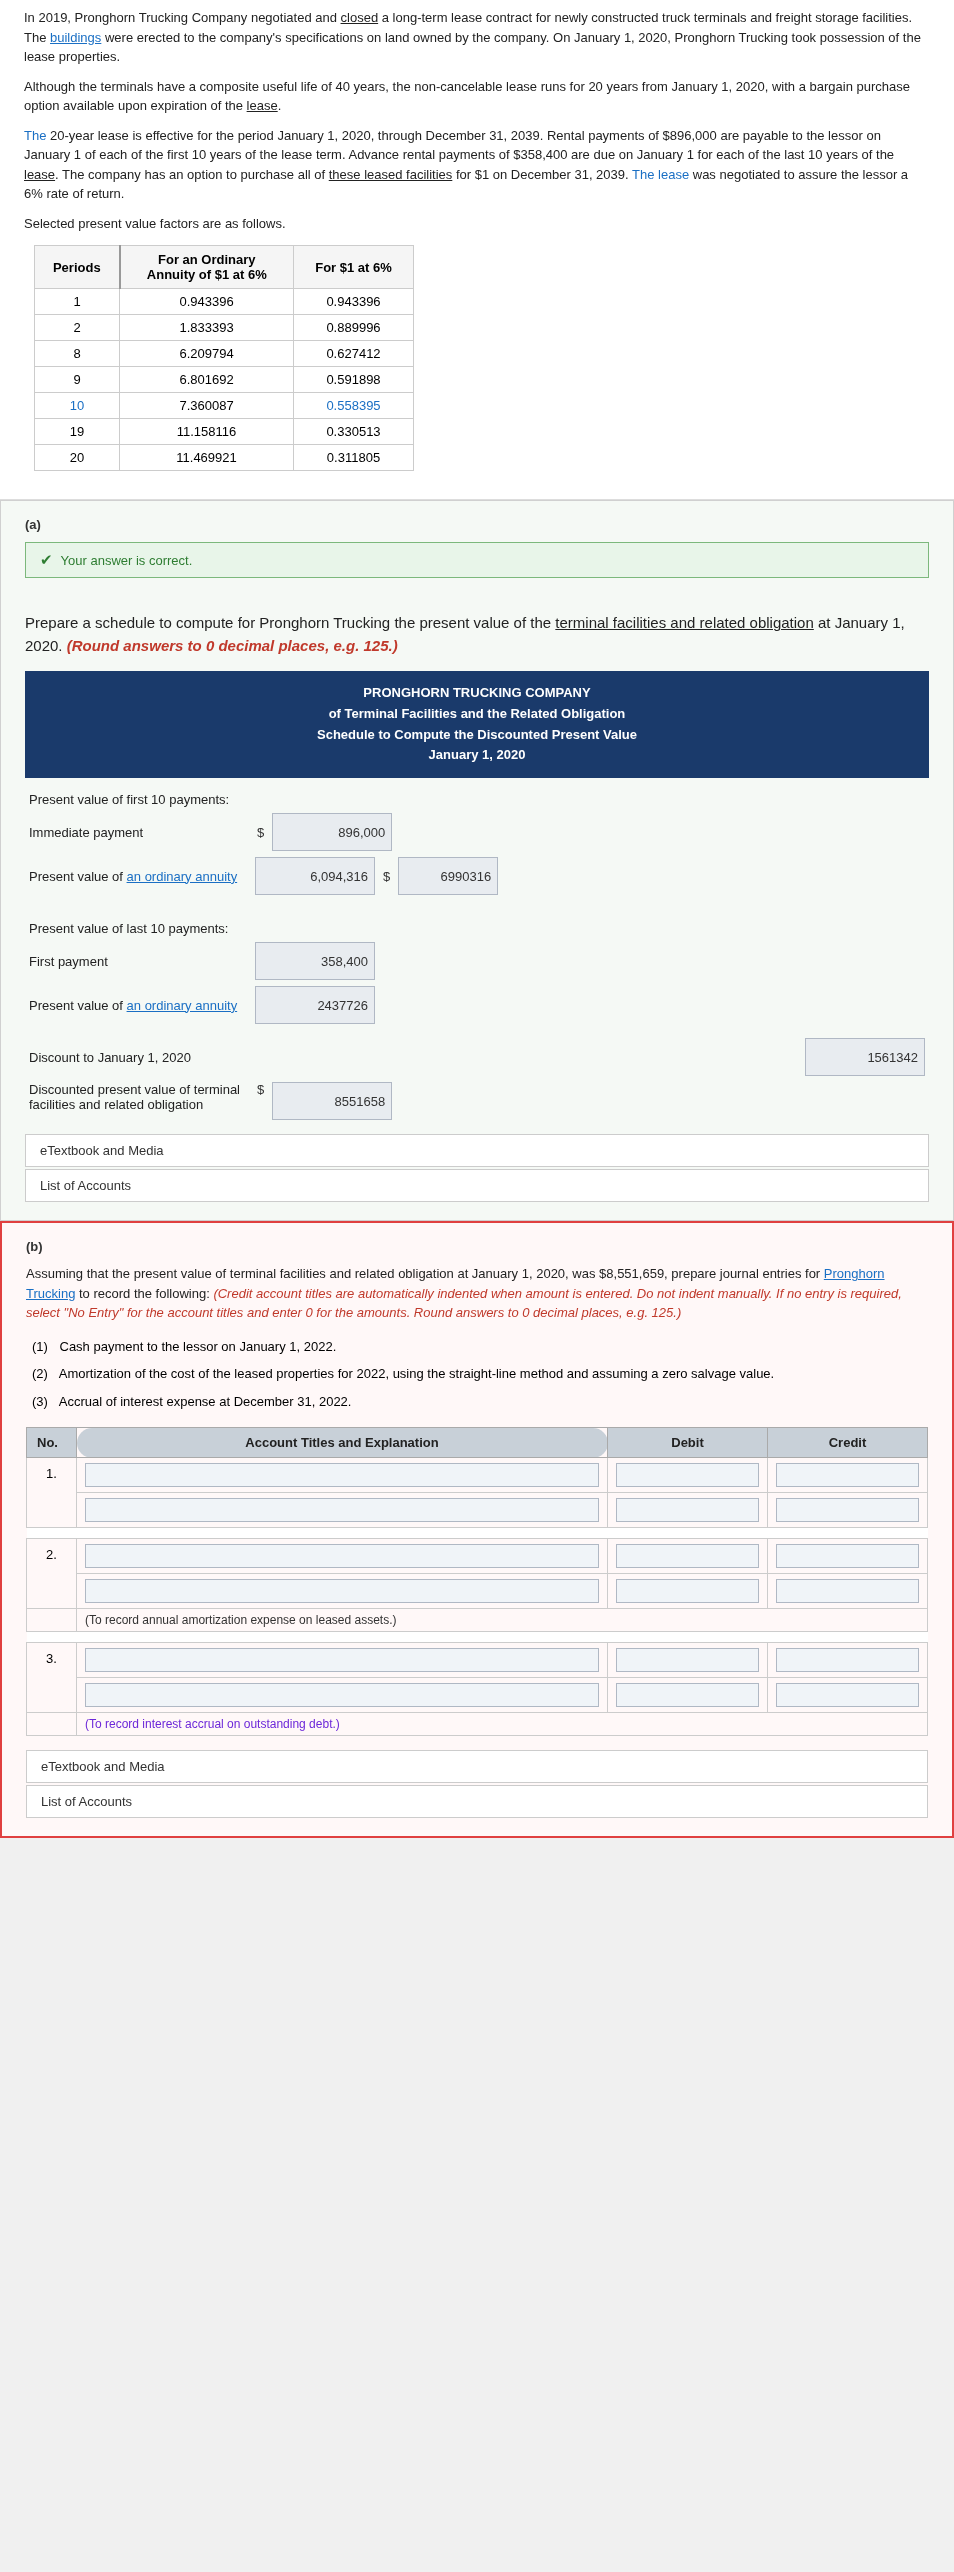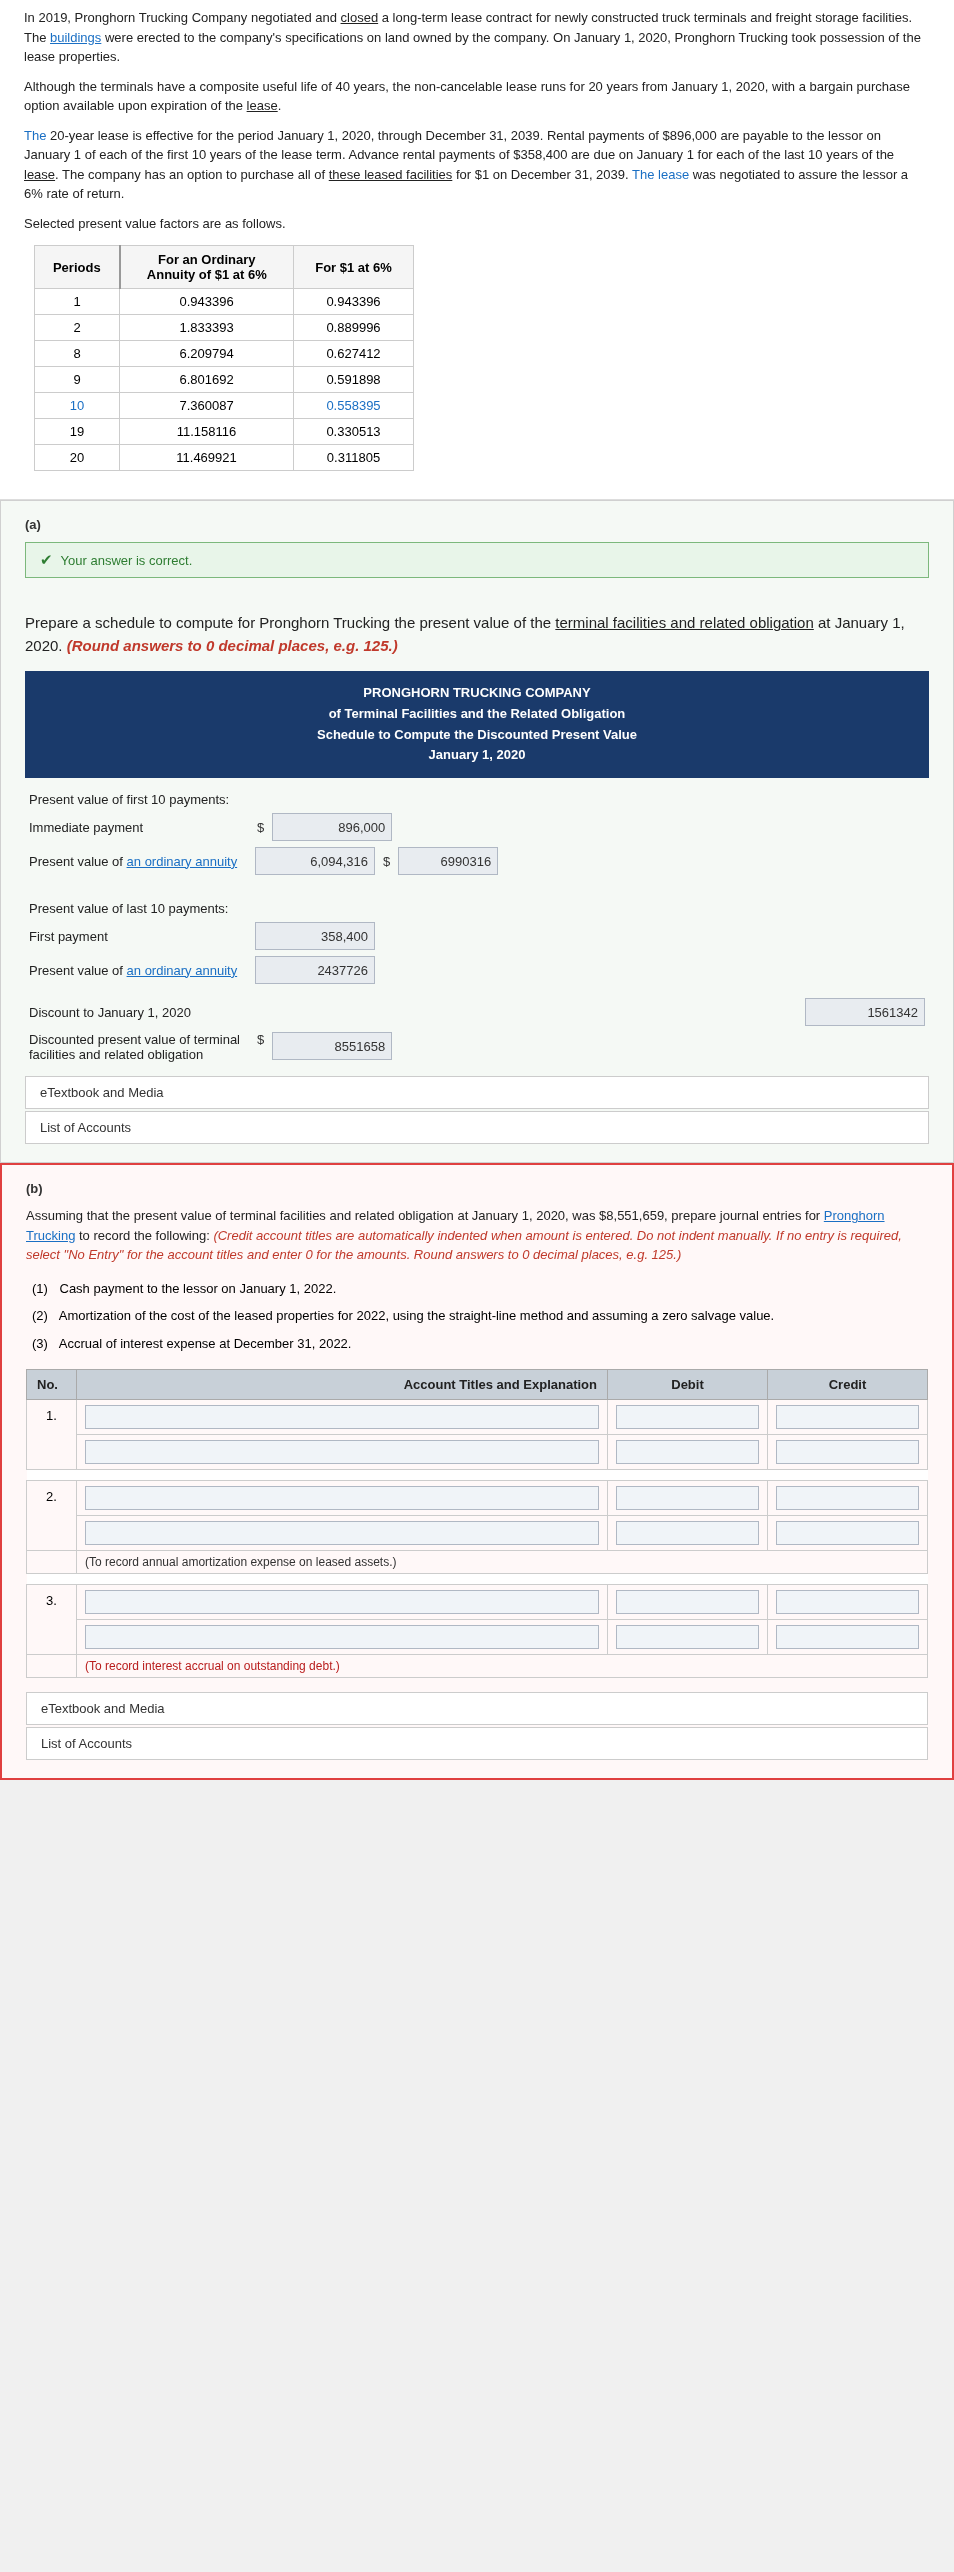--- a/index.html
+++ b/index.html
@@ -145,21 +145,21 @@
       color: #1a6fc4;
     }
     .dollar-sign {
       font-size: 13px;
       color: #333;
       padding: 0 2px;
     }
     .input-field {
       border: 1px solid #b0b8c4;
       background: #e8ecf0;
-      height: 28px;
+      height: 38px;
       font-size: 13px;
       text-align: right;
       padding-right: 6px;
       color: #333;
       display: flex;
       align-items: center;
       justify-content: flex-end;
     }
     .input-w120 { width: 120px; }
     .input-w100 { width: 100px; }
@@ -210,21 +210,22 @@
       border: 1px solid #aaa;
       padding: 7px 10px;
       font-weight: bold;
       color: #222;
     }
     .journal-table th:first-child {
       width: 50px;
       text-align: left;
     }
     .journal-table th:nth-child(2) {
-      text-align: right;
+      text-align: center;
+      border-radius: 15px;
     }
     .journal-table th:nth-child(3),
     .journal-table th:nth-child(4) {
       width: 160px;
       text-align: center;
     }
     .journal-table td {
       border: 1px solid #ccc;
       padding: 5px 8px;
       vertical-align: middle;
@@ -459,21 +460,21 @@
           <td><input class="journal-input" type="text" style=""></td>
           <td><input class="journal-input" type="text" style=""></td>
         </tr>
         <tr>
           <td><input class="journal-input" type="text" style=""></td>
           <td><input class="journal-input" type="text" style=""></td>
           <td><input class="journal-input" type="text" style=""></td>
         </tr>
         <tr>
           <td></td>
-          <td colspan="3" style="font-size:12px; color:#b91c1c; padding:4px 8px; border-top:none;">(To record interest accrual on outstanding debt.)</td>
+          <td colspan="3" style="font-size:12px; color:#6d28d9; padding:4px 8px; border-top:none;">(To record interest accrual on outstanding debt.)</td>
         </tr>
       </tbody>
     </table>
 
     <div class="footer-links">
       <div class="footer-link-row">eTextbook and Media</div>
       <div class="footer-link-row">List of Accounts</div>
     </div>
   </div>
 

